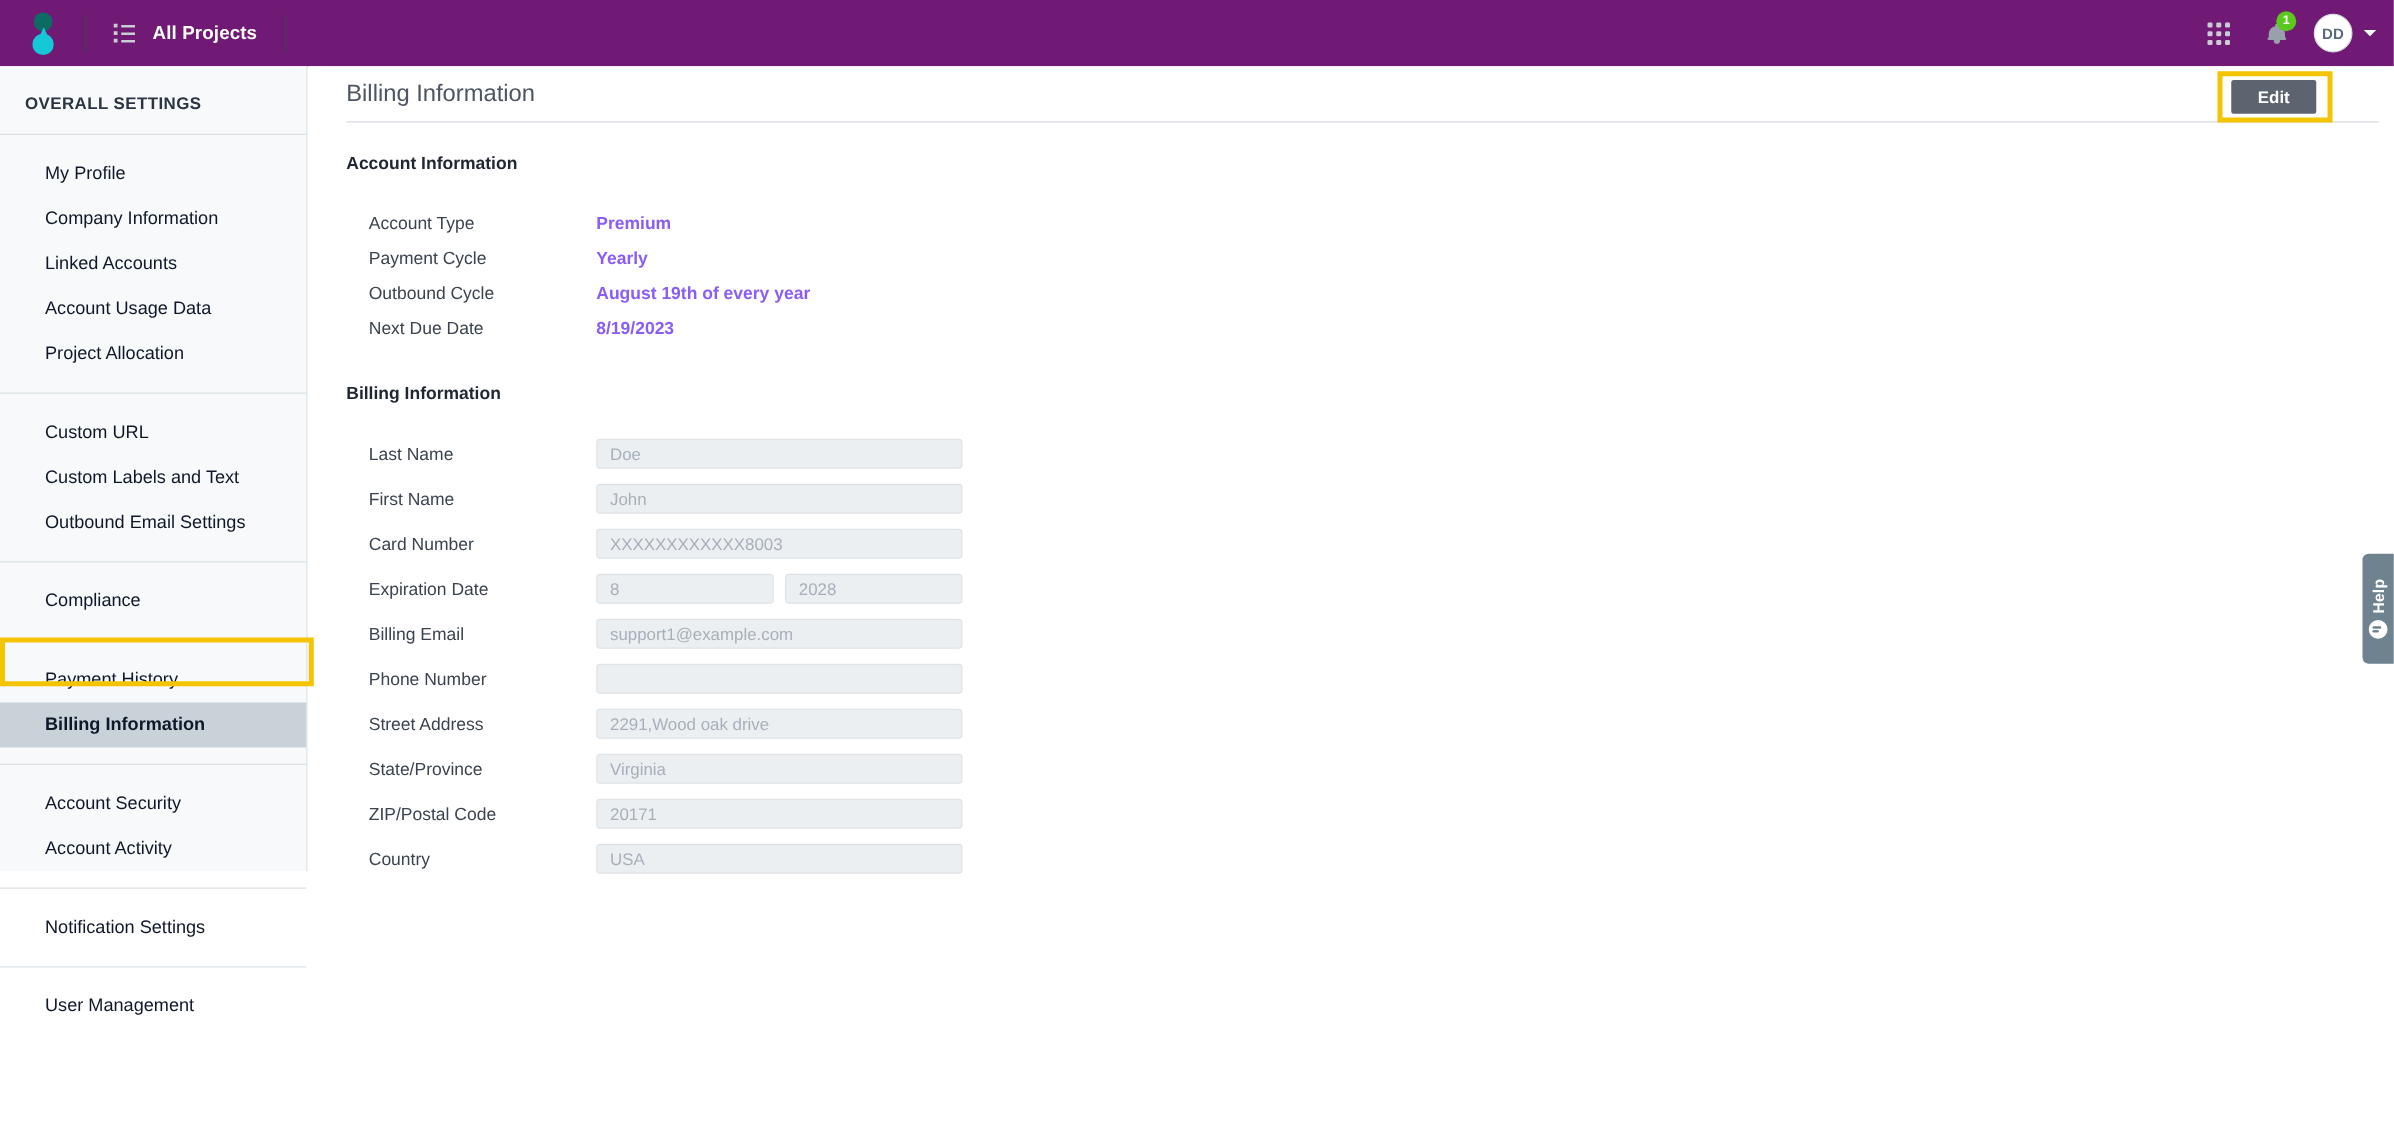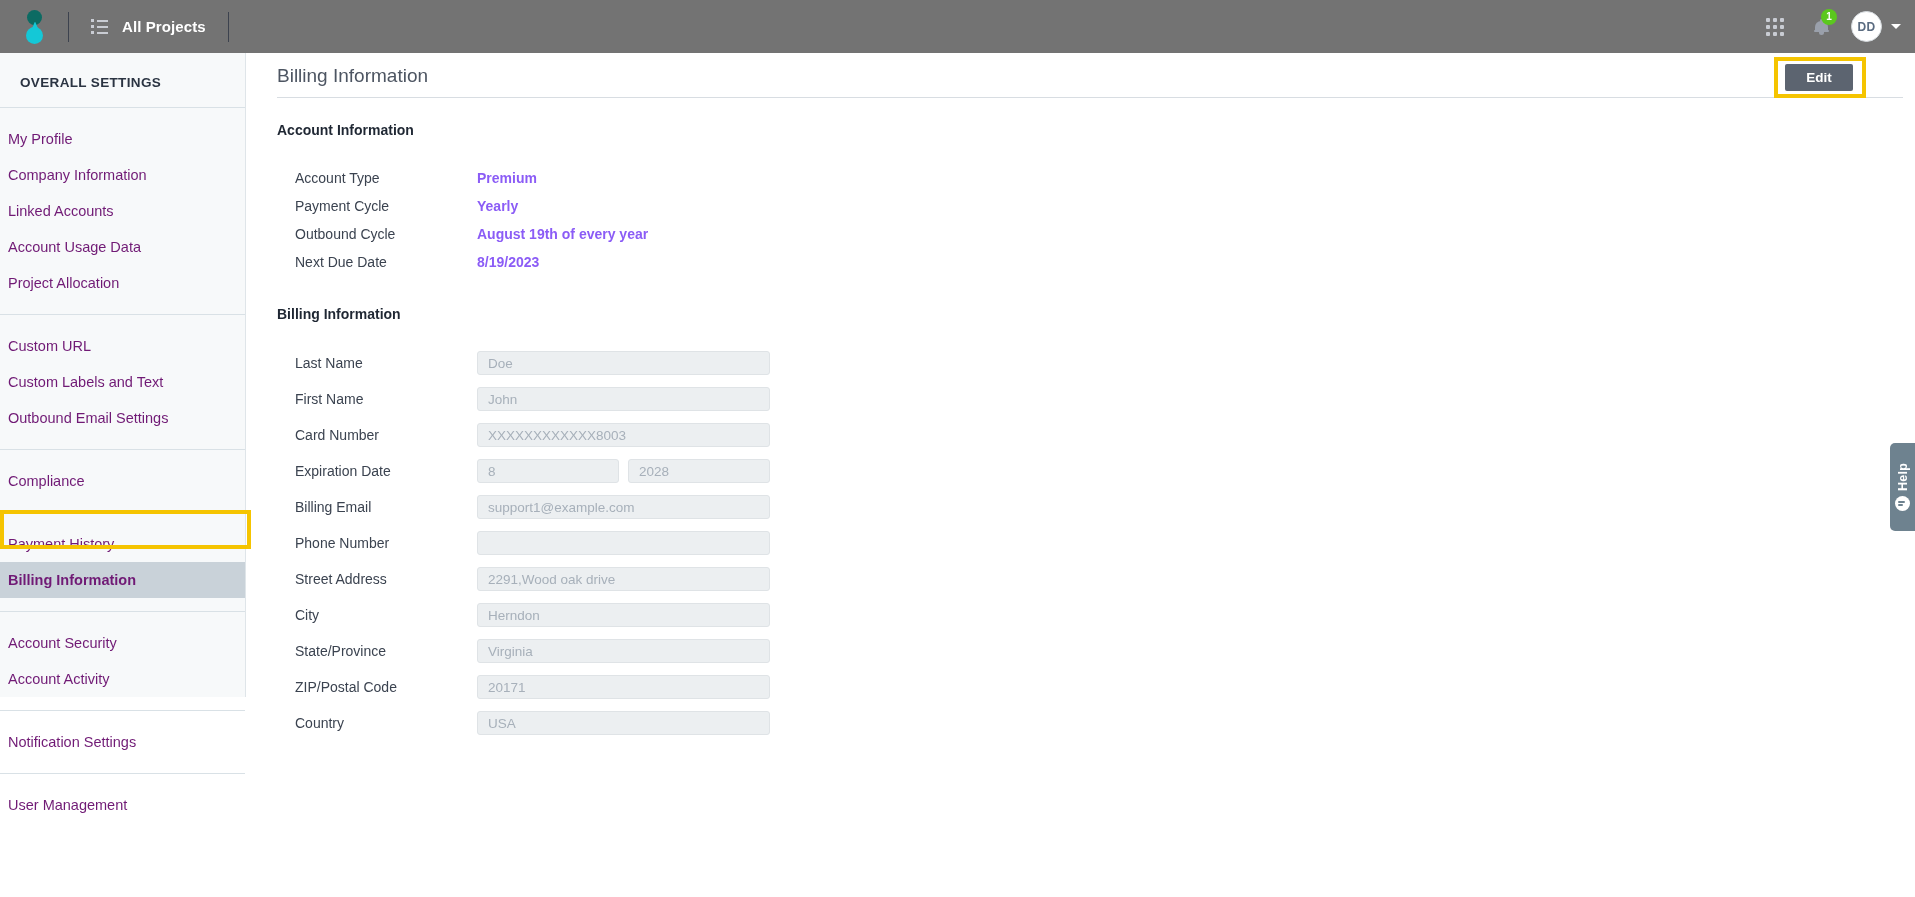--- a/index.html
+++ b/index.html
@@ -11,21 +11,21 @@
     background: #ffffff;
     font-family: "Liberation Sans", sans-serif;
     -webkit-font-smoothing: antialiased;
   }
 
   
   .topbar {
     position: absolute;
     top: 0; left: 0;
     width: 1915px; height: 53px;
-    background: #737373;
+    background: #701a75;
     display: flex;
     align-items: center;
   }
 
   .logo-wrap {
     width: 68px; height: 53px;
     display: flex; align-items: center; justify-content: center;
   }
   .logo {
     position: relative;
@@ -225,23 +225,23 @@
   .sb-divider {
     height: 1px;
     background: #d9e1e6;
     margin: 0;
   }
   .sb-group { padding: 13px 0 13px 0; }
   .sb-item {
     height: 36px;
     display: flex;
     align-items: center;
-    padding-left: 8px;
+    padding-left: 36px;
     font-size: 14.5px;
-    color: #701a75;
+    color: #0f172a;
     cursor: pointer;
     text-align: right;
   }
   .sb-item.selected {
     background: #c9d2d9;
     font-weight: bold;
   }
   .sb-highlight {
     position: absolute;
     left: 0px; top: 510px;
@@ -606,24 +606,20 @@
     </div>
     <div class="form-row">
       <span class="form-label">Phone Number</span>
       <span class="field"></span>
     </div>
     <div class="form-row">
       <span class="form-label">Street Address</span>
       <span class="field">2291,Wood oak drive</span>
     </div>
     <div class="form-row">
-      <span class="form-label">City</span>
-      <span class="field">Herndon</span>
-    </div>
-    <div class="form-row">
       <span class="form-label">State/Province</span>
       <span class="field">Virginia</span>
     </div>
     <div class="form-row">
       <span class="form-label">ZIP/Postal Code</span>
       <span class="field">20171</span>
     </div>
     <div class="form-row">
       <span class="form-label">Country</span>
       <span class="field">USA</span>

